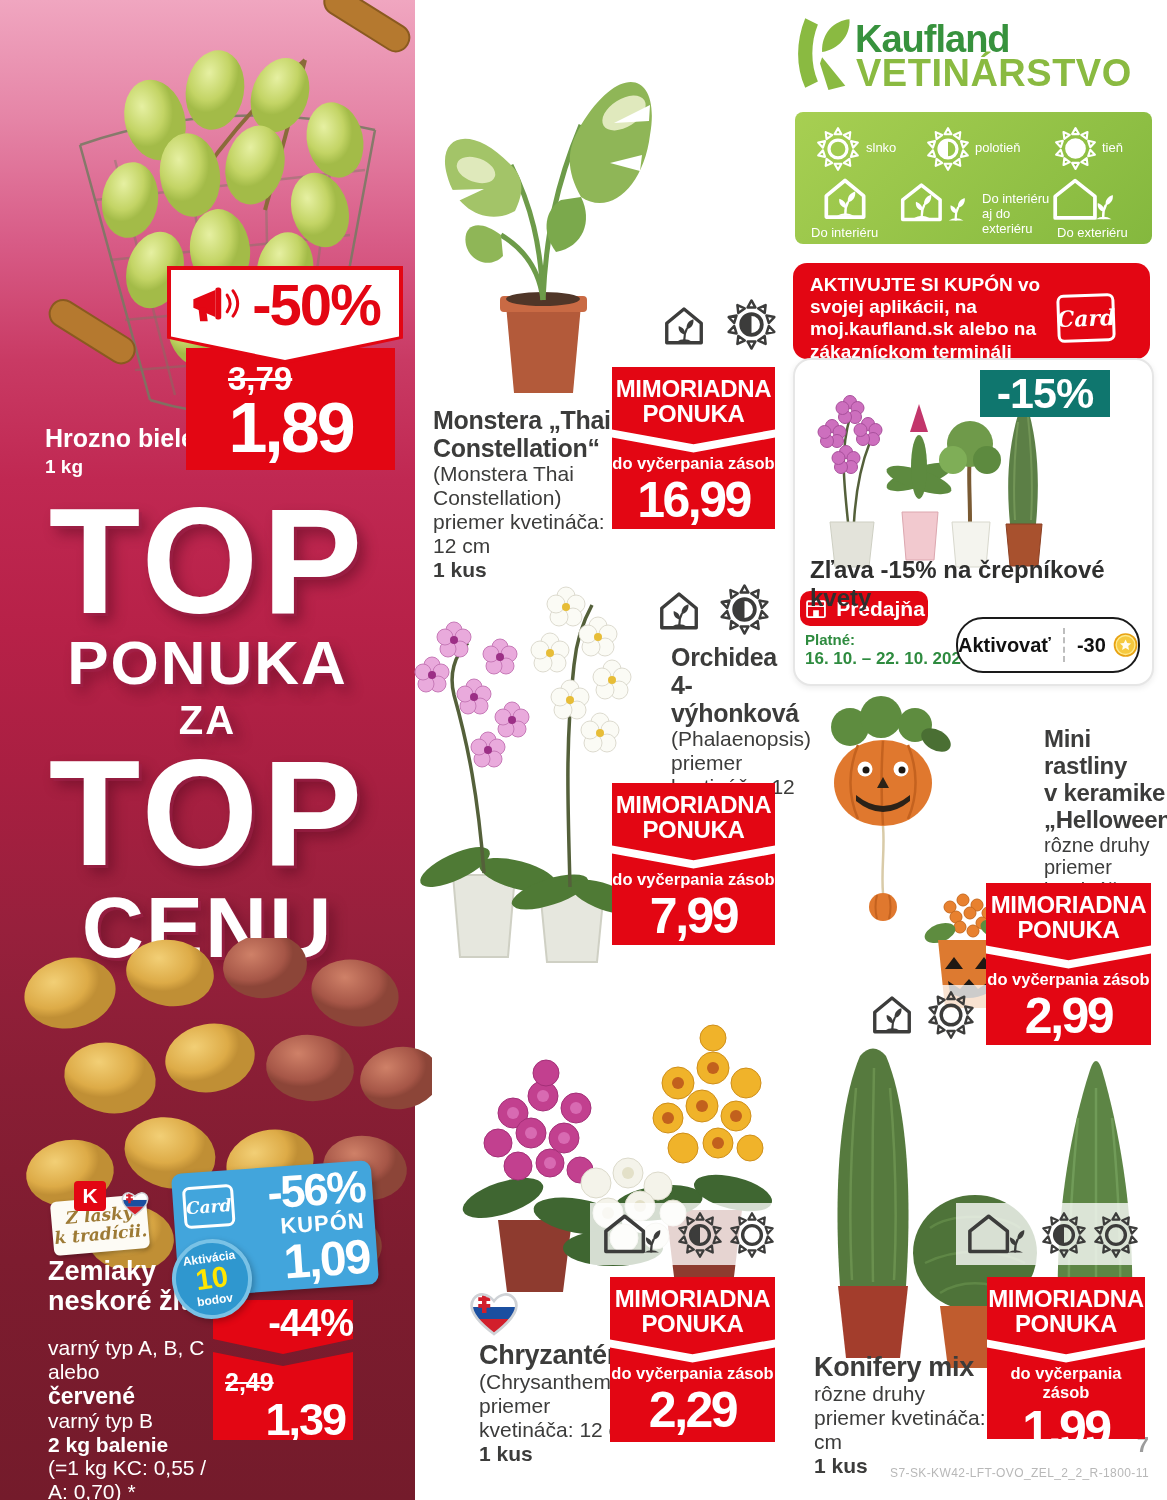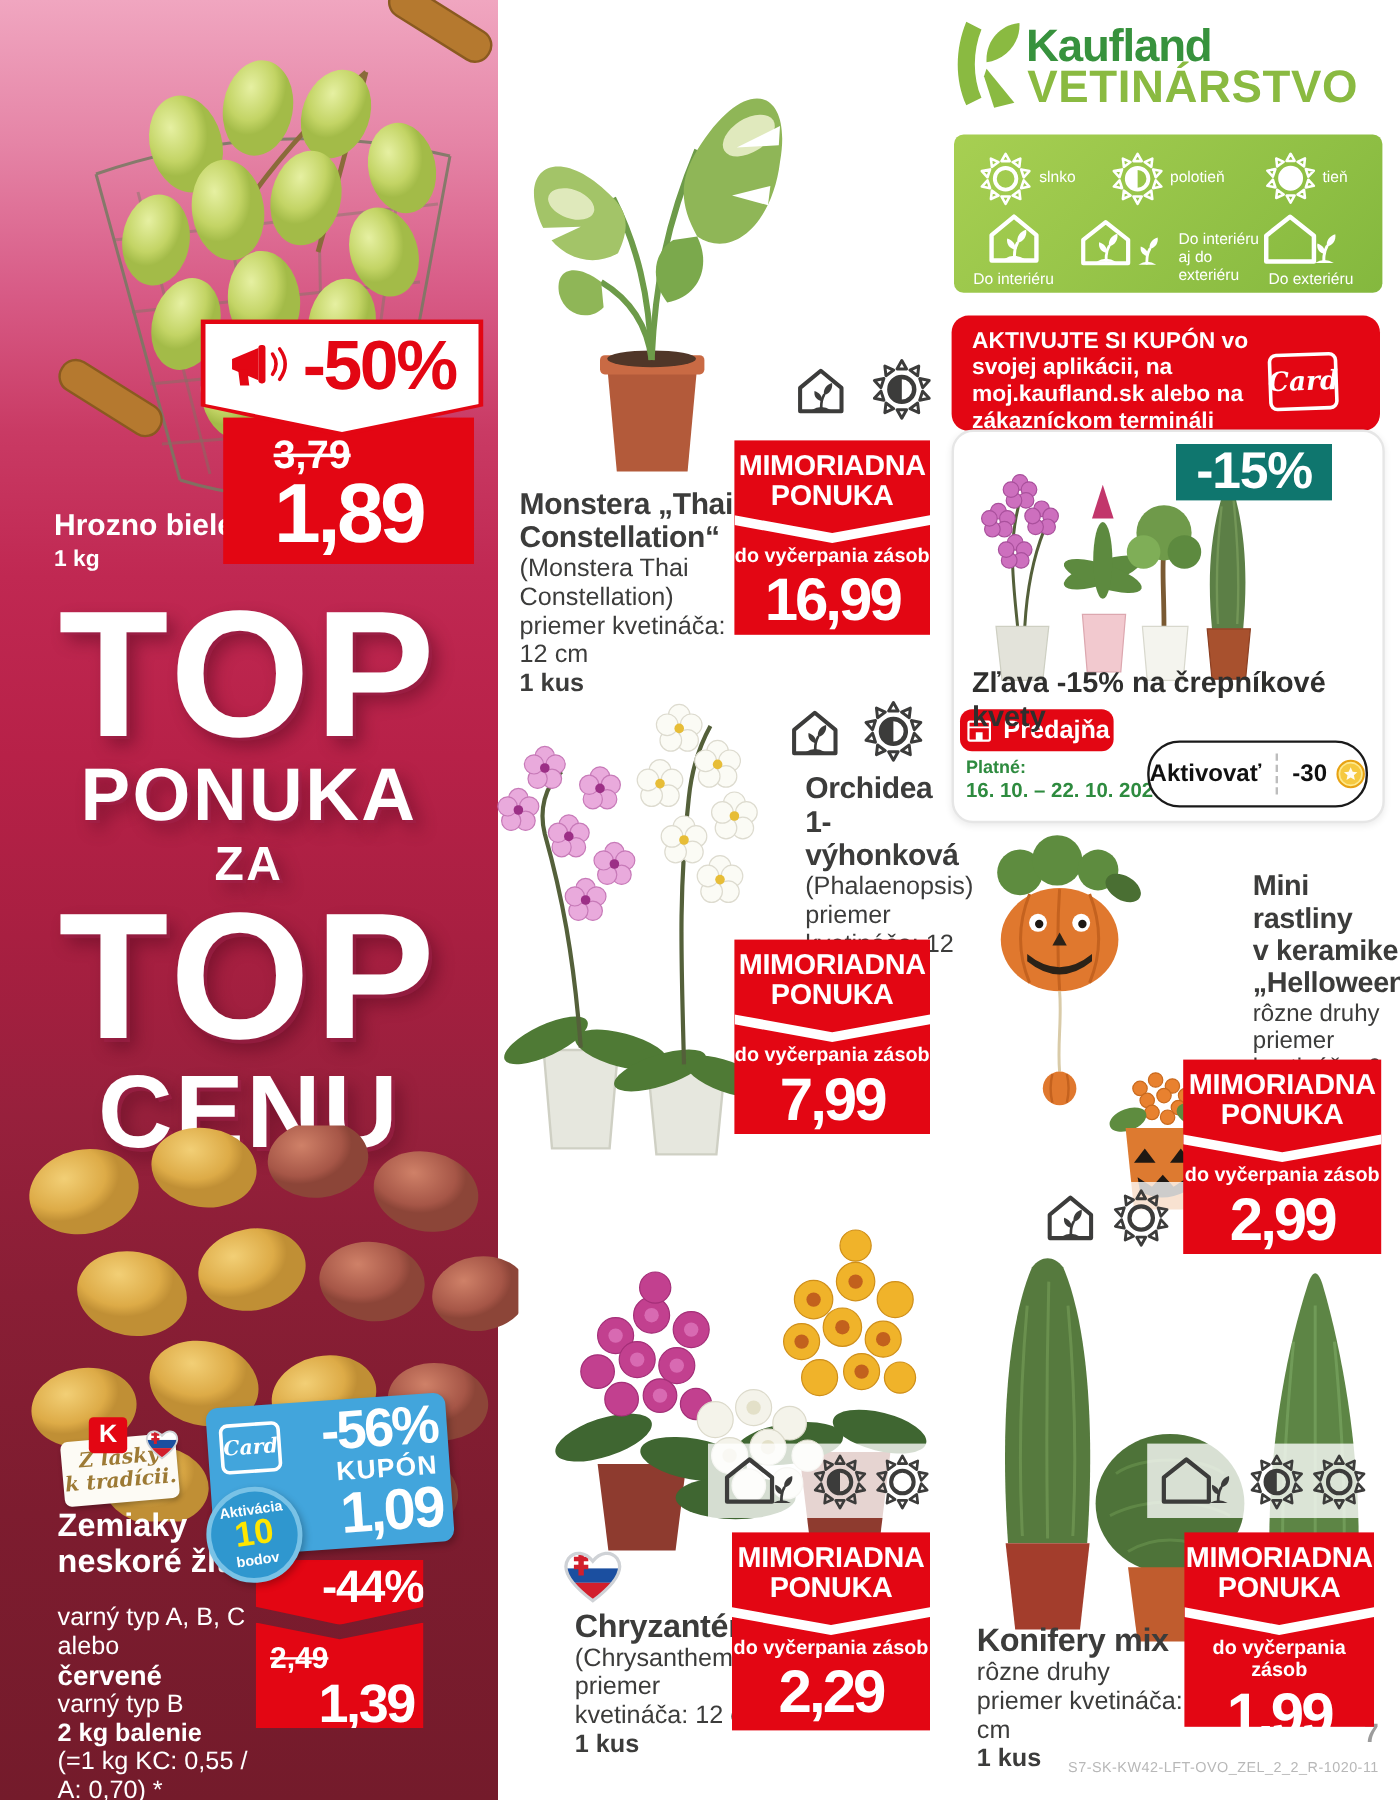--- a/index.html
+++ b/index.html
@@ -474,21 +474,21 @@
     </g>
   </svg>
   <svg class="abs icon" style="left:655px;top:588px" width="48" height="48">
       <use href="#sym-house-in"></use>
     </svg>
   <svg class="abs icon" style="left:718px;top:583px" width="53" height="53">
       <use href="#sym-halfsun"></use>
     </svg>
   <div class="abs ptext" style="left:655px;top:643px;width:125px">
     <div class="nm">Orchidea</div>
-    <div class="nm">1-výhonková</div>
+    <div class="nm">4-výhonková</div>
     <div>(Phalaenopsis)</div>
     <div>priemer</div>
     <div>kvetináča: 12 cm</div>
     <div class="b">1 kus</div>
   </div>
   <div class="badge" style="left:612px;top:783px;width:163px;height:162px">
     <div class="t"><span>MIMORIADNA</span><br>
         <span>PONUKA</span></div>
     <div class="chev"></div>
     <div class="sub">do vyčerpania zásob</div>
@@ -804,15 +804,15 @@
   </div>
   <div class="badge" style="left:987px;top:1277px;width:158px;height:162px">
     <div class="t"><span>MIMORIADNA</span><br>
         <span>PONUKA</span></div>
     <div class="chev"></div>
     <div class="sub">do vyčerpania zásob</div>
     <div class="price">1,99</div>
   </div>
 
   <div class="abs grey b" style="right:18px;top:1432px;font-size:22px">7</div>
-  <div class="abs code" style="right:18px;top:1466px">S7-SK-KW42-LFT-OVO_ZEL_2_2_R-1020-11</div>
+  <div class="abs code" style="right:18px;top:1466px">S7-SK-KW42-LFT-OVO_ZEL_2_2_R-1800-11</div>
 
 </div>
 
 </body></html>

